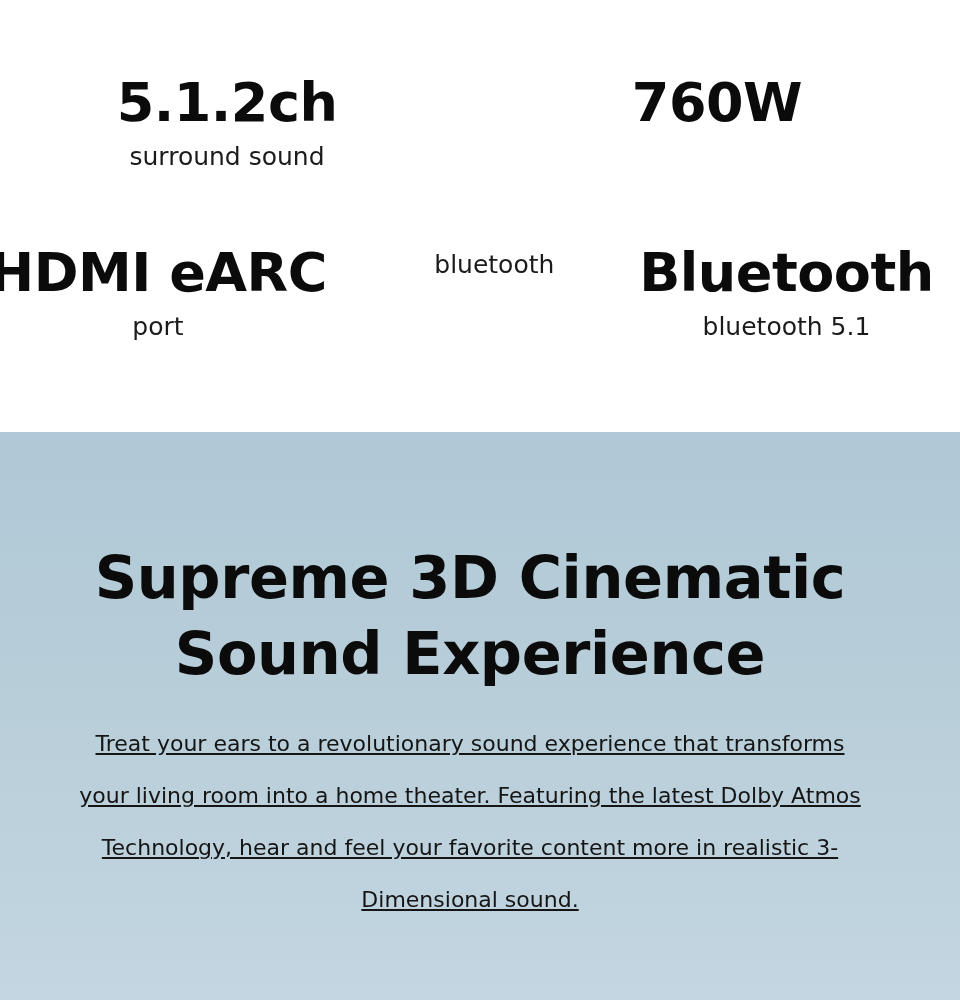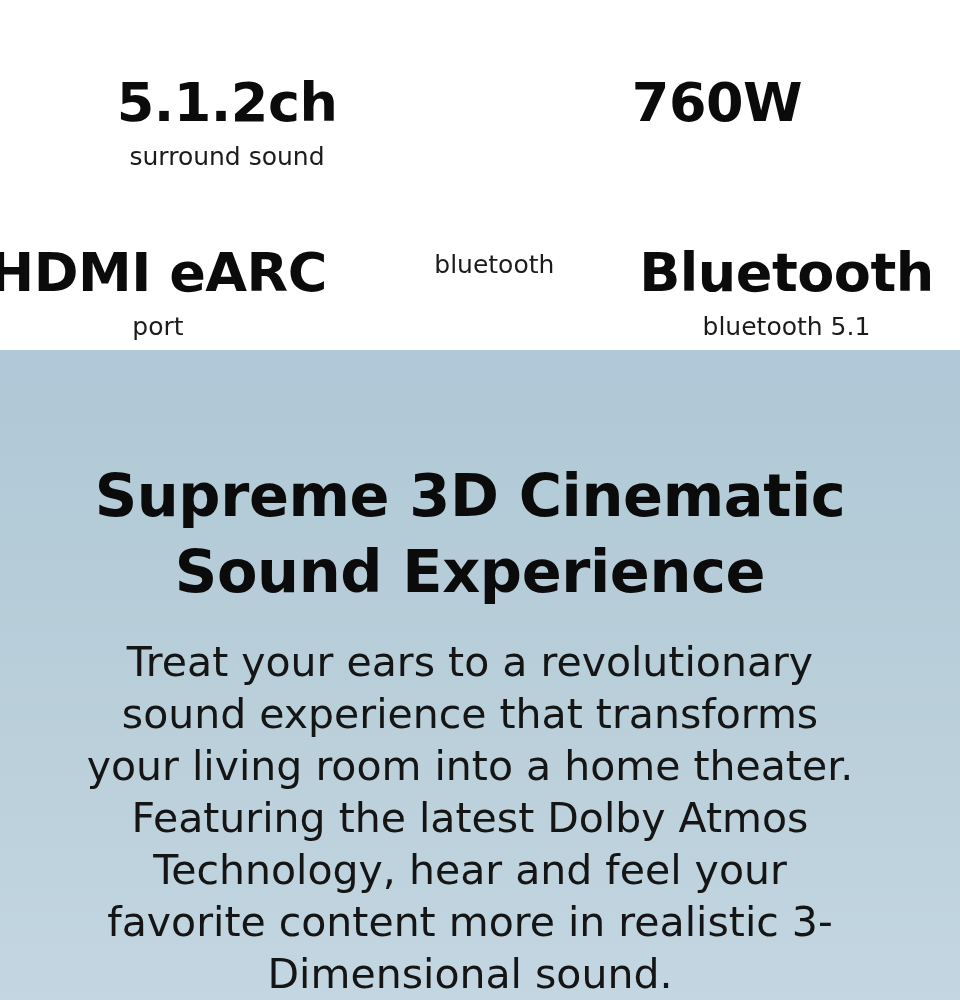--- a/index.html
+++ b/index.html
@@ -94,25 +94,26 @@
     line-height: 76px;
     letter-spacing: -0.4px;
     color: #0b0b0b;
     margin: 0 auto;
     max-width: 760px;
   }
 
   .hero-paragraph {
     font-family: "DejaVu Sans", "Liberation Sans", sans-serif;
     font-weight: 400;
-    font-size: 41px;
+    font-size: 22px;
     line-height: 52px;
     color: #151515;
     margin: 26px auto 0 auto;
     max-width: 790px;
+    text-decoration: underline;
   }
 </style>
 </head>
 <body>
 
 <div class="page">
 
   <section class="specs-section">
 
     <div class="spec-row spec-row-1">

